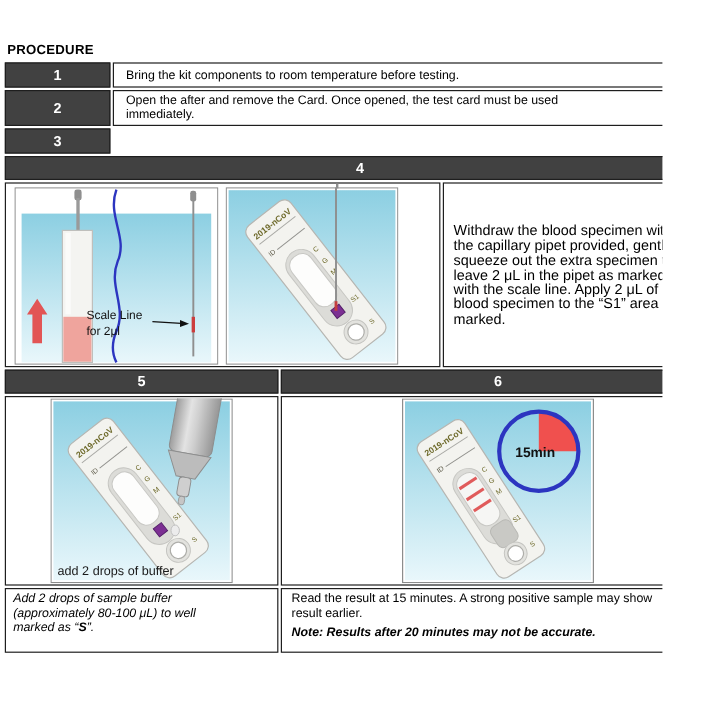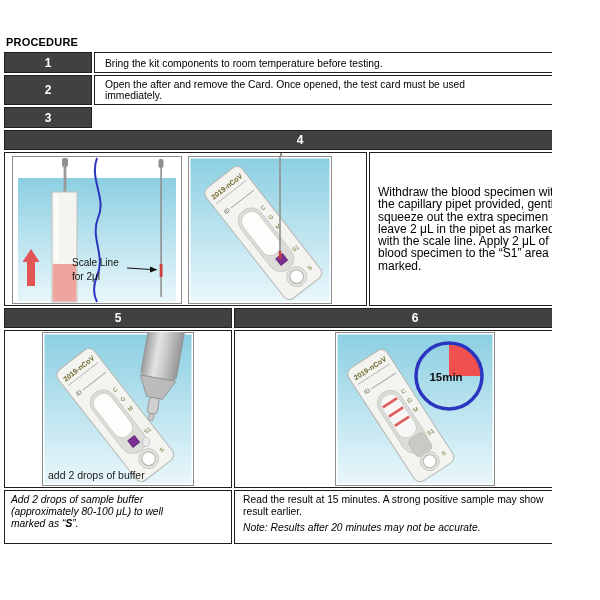--- a/index.html
+++ b/index.html
@@ -18,21 +18,21 @@
   .txt{font-size:10.3px;line-height:11.6px;display:flex;align-items:flex-end;padding:2px 10px;}
   .imgs{width:363px;flex:none;position:relative;display:flex;align-items:flex-start;gap:6px;padding:3px 0 0 7px;}
   .cap-ext{position:absolute;left:275px;top:0;width:1.6px;height:4px;background:#8f8f8f;}
   .s4text{flex:1;display:flex;align-items:center;padding:4px 8px;font-size:12px;line-height:12.2px;}
   .s4text .inner{max-width:200px;}
   .imgcell{display:flex;align-items:center;justify-content:center;}
   .txcell{font-size:10.3px;line-height:11.8px;padding:3px 6px;}
   .txcell .inner5{max-width:172px;font-style:italic;}
   .txcell6{font-size:10.3px;line-height:11.8px;padding:3px 8px;}
   .txcell6 .inner6{max-width:308px;}
-  .note{font-weight:normal;font-style:italic;margin-top:4px;}
+  .note{font-weight:bold;font-style:italic;margin-top:4px;}
   svg{display:block;}
   svg text{font-family:"Liberation Sans",sans-serif;}
 </style>
 </head>
 <body>
 
 <div class="page">
 
   <div class="title">PROCEDURE</div>
 

